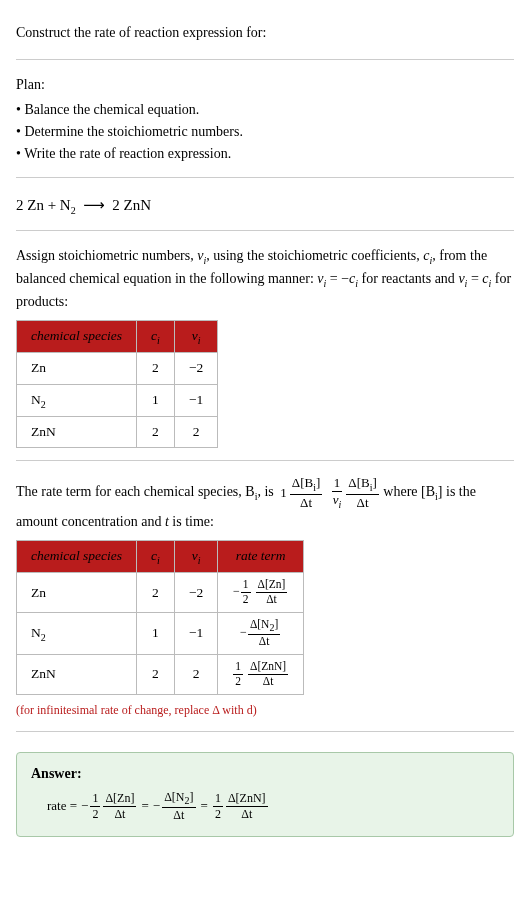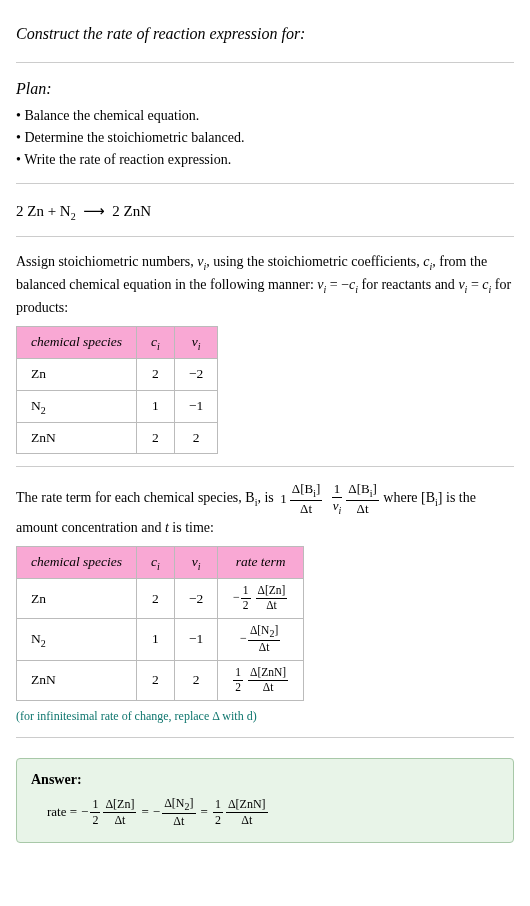--- a/index.html
+++ b/index.html
@@ -13,60 +13,59 @@
       padding: 12px 16px;
       line-height: 1.5;
     }
     .section {
       border-bottom: 1px solid #ccc;
       padding: 10px 0 12px 0;
       margin-bottom: 4px;
     }
     .section:last-child { border-bottom: none; }
     .section-title {
-      font-size: 16px;
+      font-size: 14px;
       margin-bottom: 4px;
-      font-style: italic;
     }
     .reaction {
       font-size: 15px;
       margin-top: 2px;
     }
     .plan-list { margin-top: 4px; padding-left: 0; list-style: none; }
     .plan-list li::before { content: "• "; }
     .plan-list li { margin-bottom: 1px; }
     table {
       border-collapse: collapse;
       margin-top: 8px;
       font-size: 13.5px;
     }
     table th, table td {
       border: 1px solid #bbb;
       padding: 5px 14px;
       text-align: center;
     }
     table th {
-      background: #f9a8d4;
+      background: #b91c1c;
       font-weight: normal;
       font-style: italic;
     }
     table td:first-child, table th:first-child {
       text-align: left;
       min-width: 110px;
     }
     .answer-box {
       background: #e8f4e8;
       border: 1px solid #a8c8a8;
       border-radius: 4px;
       padding: 10px 14px;
       margin-top: 6px;
     }
     .answer-label { font-weight: bold; margin-bottom: 6px; }
     .sub { vertical-align: sub; font-size: 10px; }
-    .small-note { font-size: 12px; color: #0f766e; margin-top: 6px; }
+    .small-note { font-size: 12px; color: #b91c1c; margin-top: 6px; }
     .rate-term-cell { font-size: 12px; white-space: nowrap; }
     .inline-frac {
       display: inline-flex;
       flex-direction: column;
       align-items: center;
       vertical-align: middle;
       font-size: 11.5px;
       line-height: 1.2;
       margin: 0 1px;
     }
@@ -85,21 +84,21 @@
 <body>
 
 <div class="section">
   <div class="section-title">Construct the rate of reaction expression for:</div>
 </div>
 
 <div class="section">
   <div class="section-title">Plan:</div>
   <ul class="plan-list">
     <li>Balance the chemical equation.</li>
-    <li>Determine the stoichiometric balanced.</li>
+    <li>Determine the stoichiometric numbers.</li>
     <li>Write the rate of reaction expression.</li>
   </ul>
 </div>
 
 <div class="section">
   <div class="reaction">
     2 Zn + N<sub class="sub">2</sub> &nbsp;⟶&nbsp; 2 ZnN
   </div>
 </div>
 

